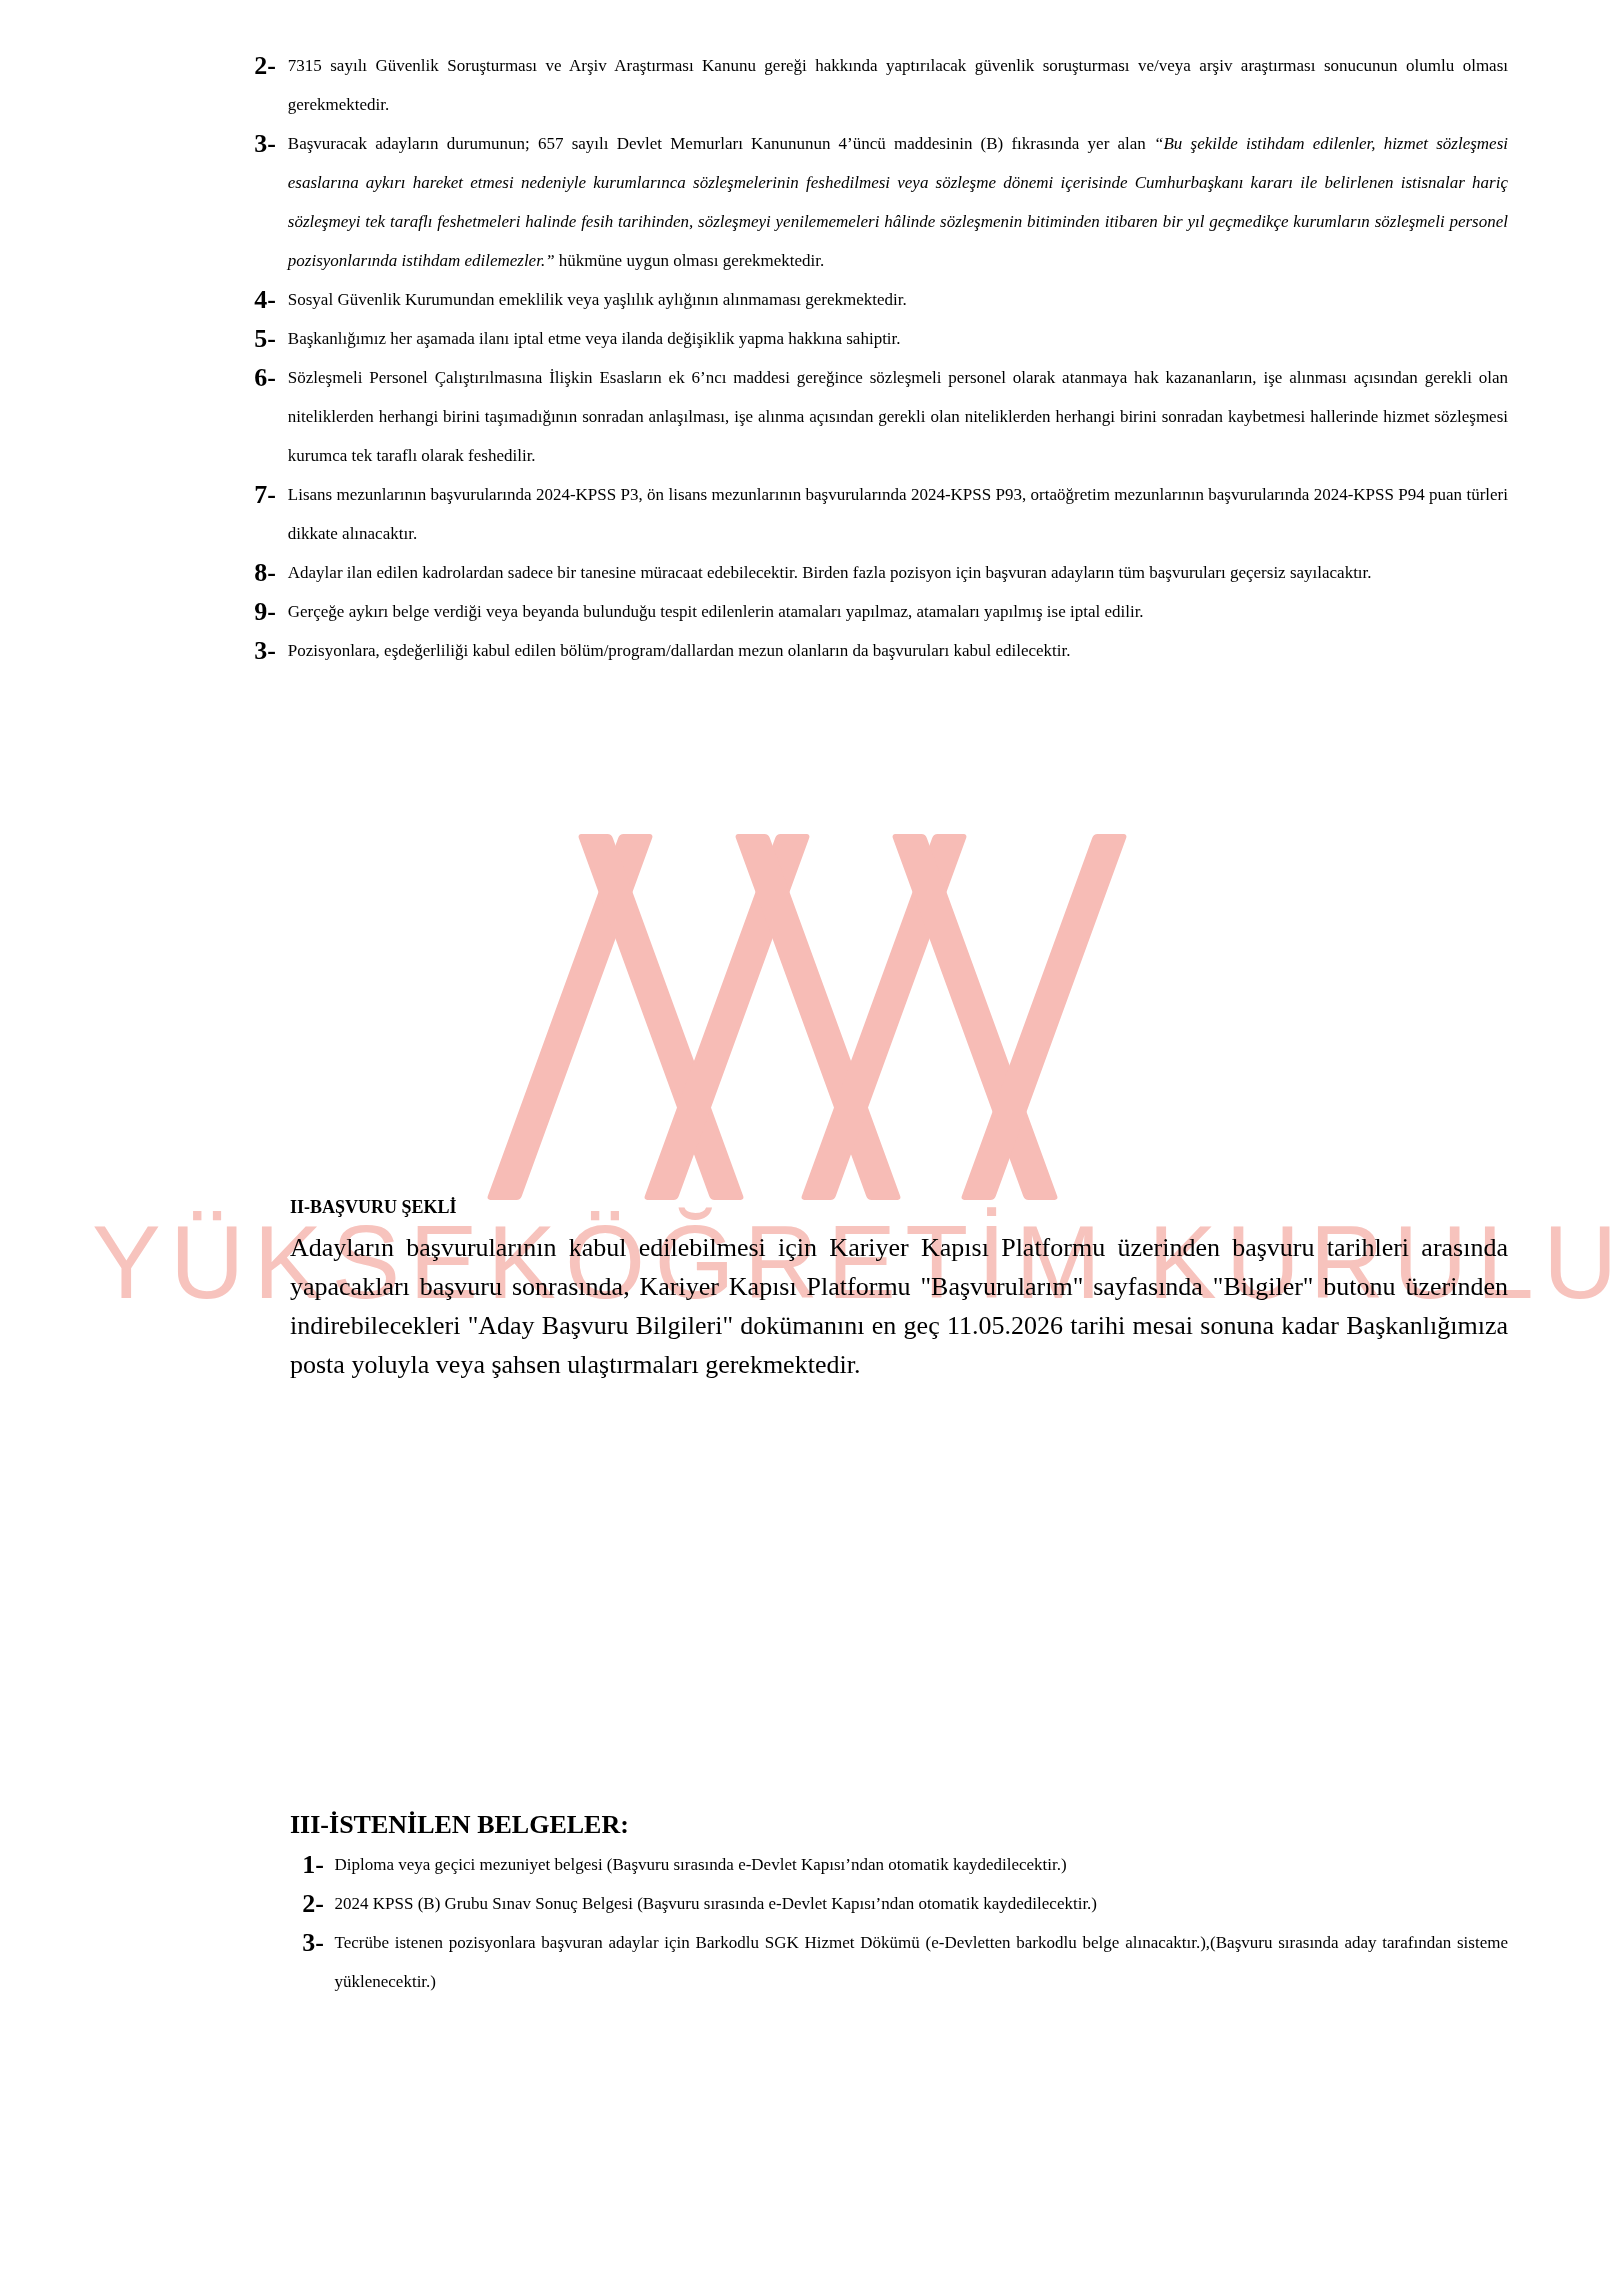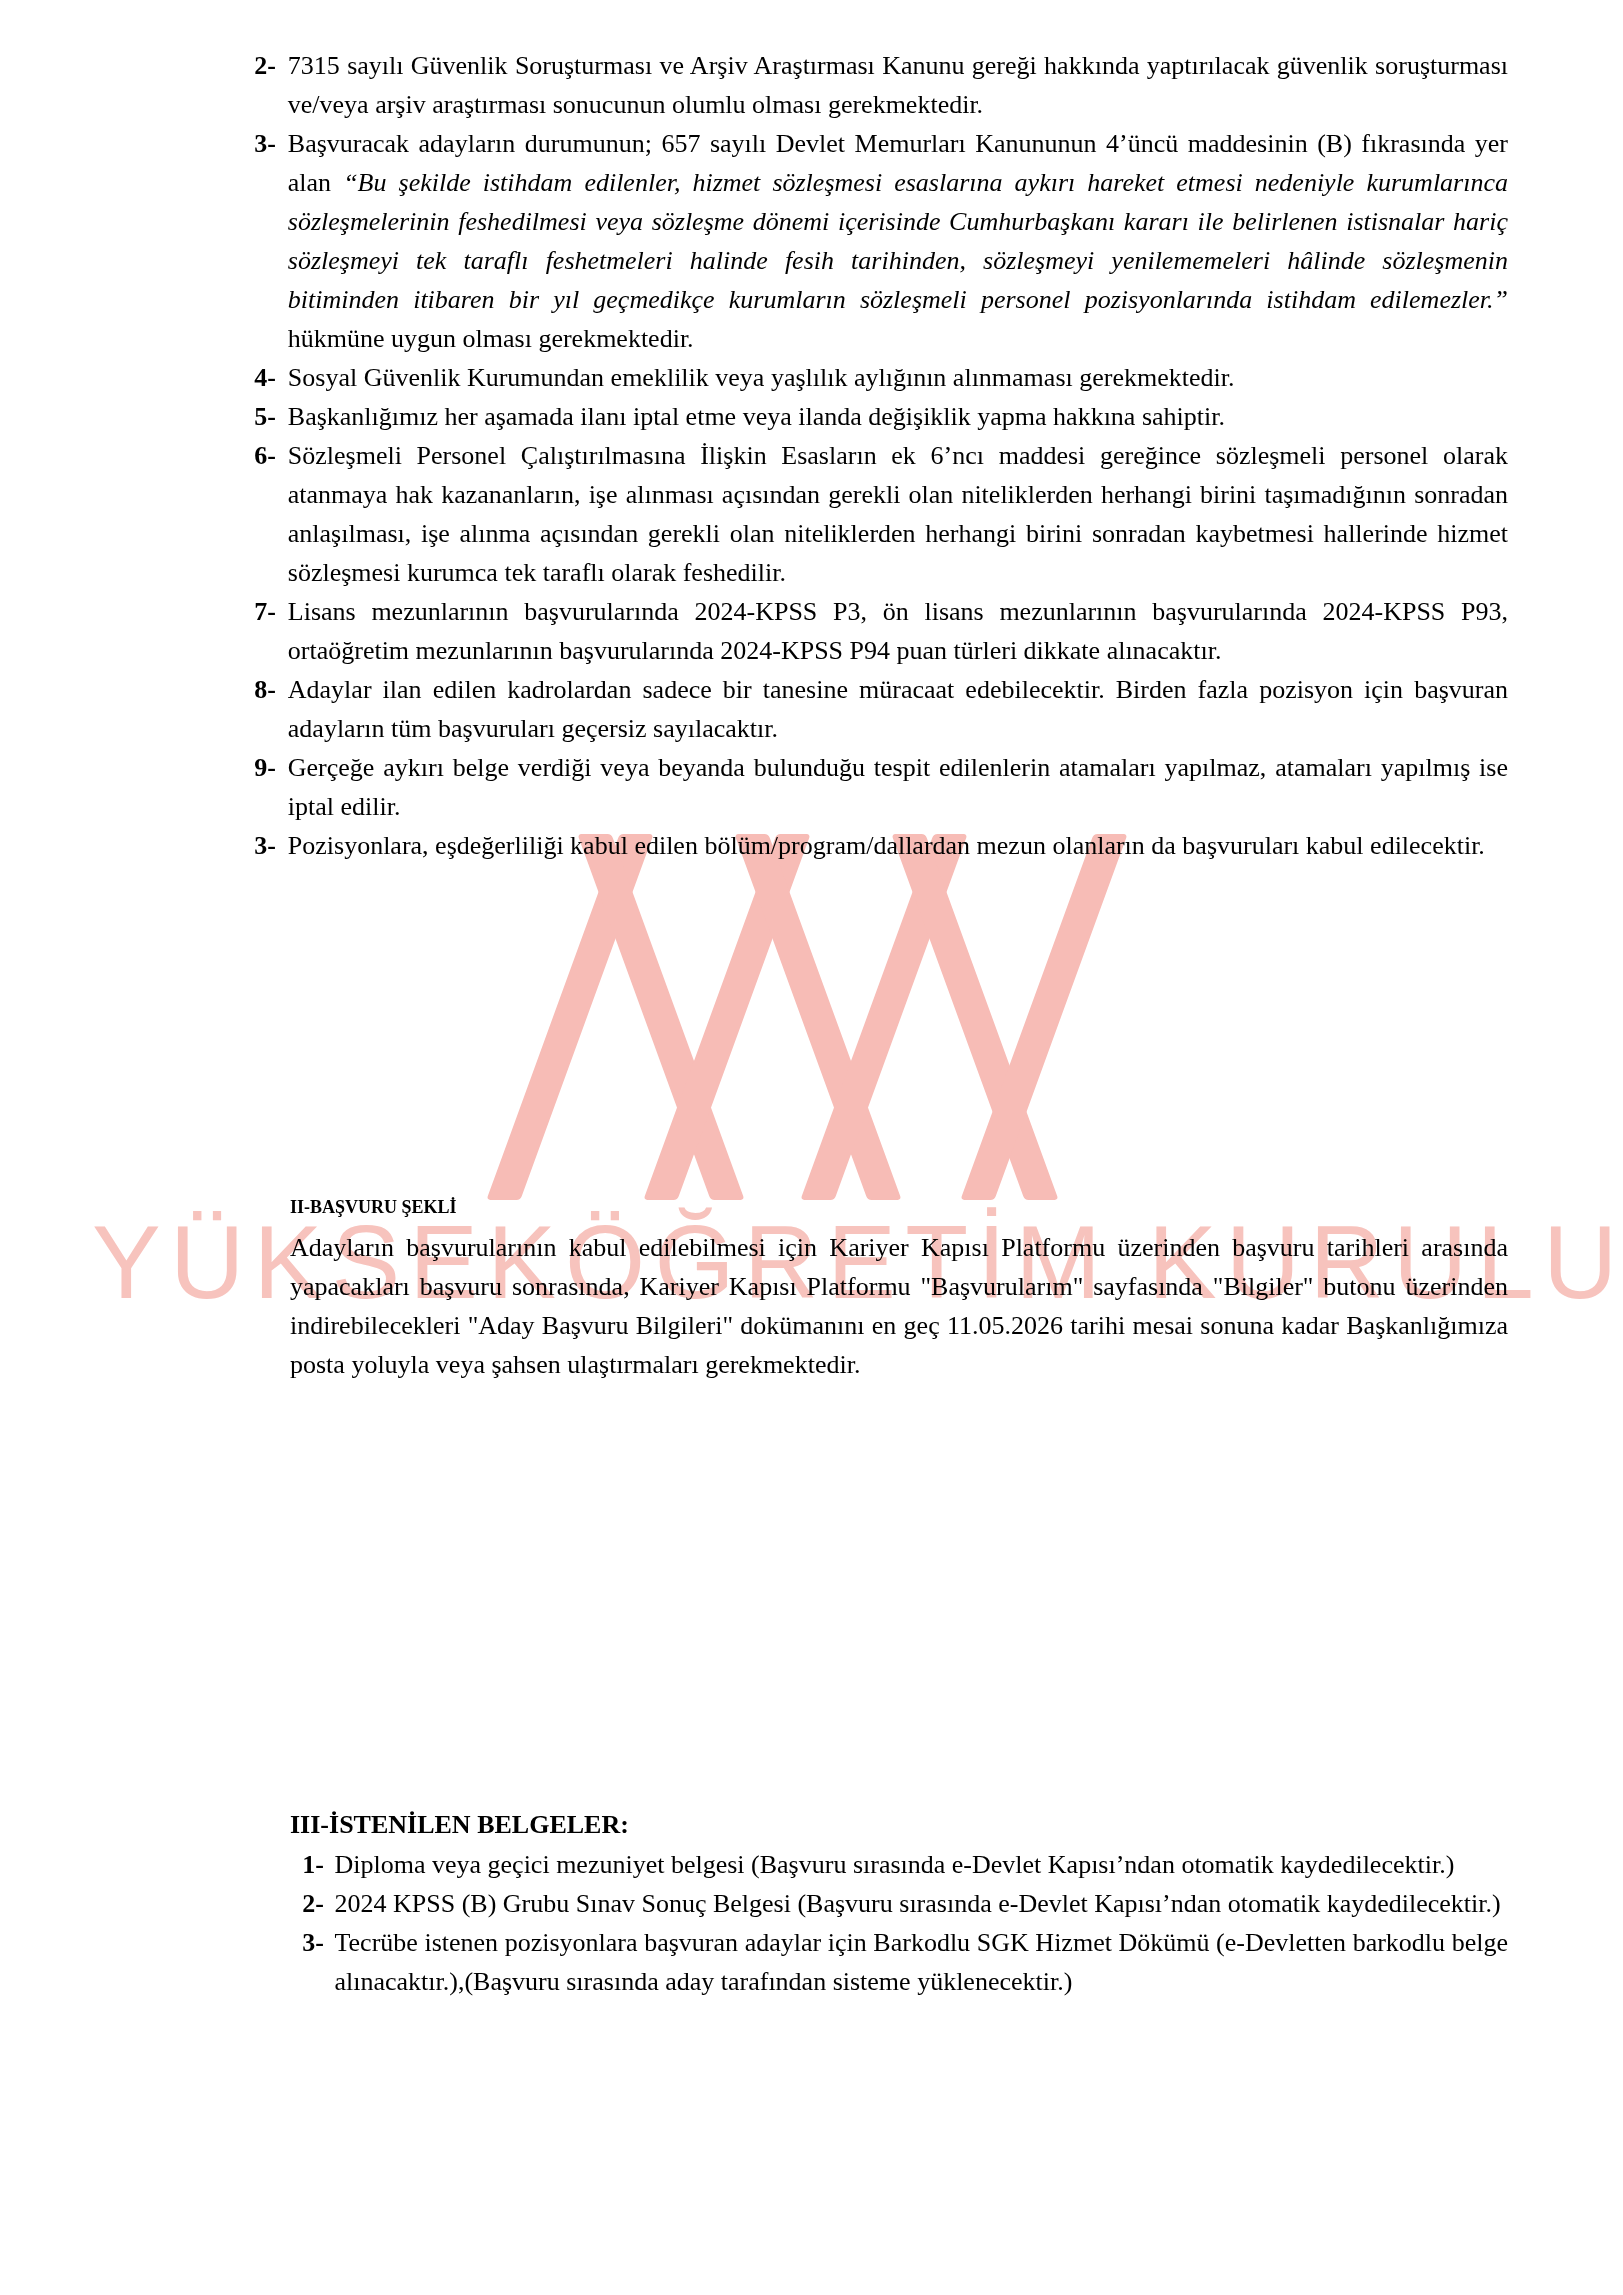--- a/index.html
+++ b/index.html
@@ -70,21 +70,21 @@
     align-items: flex-start;
   }
   .num {
     font-weight: bold;
     font-size: 26px;
     line-height: 39px;
     text-align: right;
     flex: 0 0 auto;
   }
   .body-text {
-    font-size: 26px;
+    font-size: 17px;
     line-height: 39px;
     text-align: justify;
     text-justify: inter-word;
     flex: 1 1 auto;
   }
 
   
   .top-list { position: absolute; left: 229px; top: 46px; width: 1279px; }
   .top-list .num { width: 47px; margin-right: 11.8px; }
   .top-list .row { margin-bottom: 0; }

